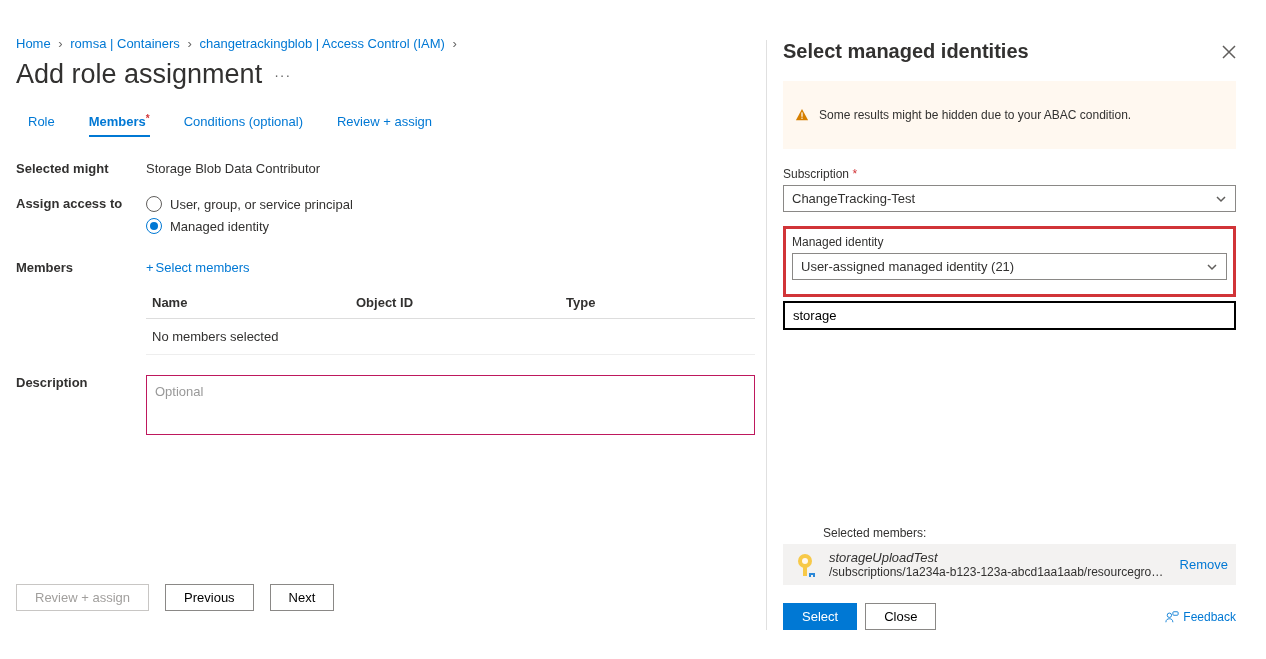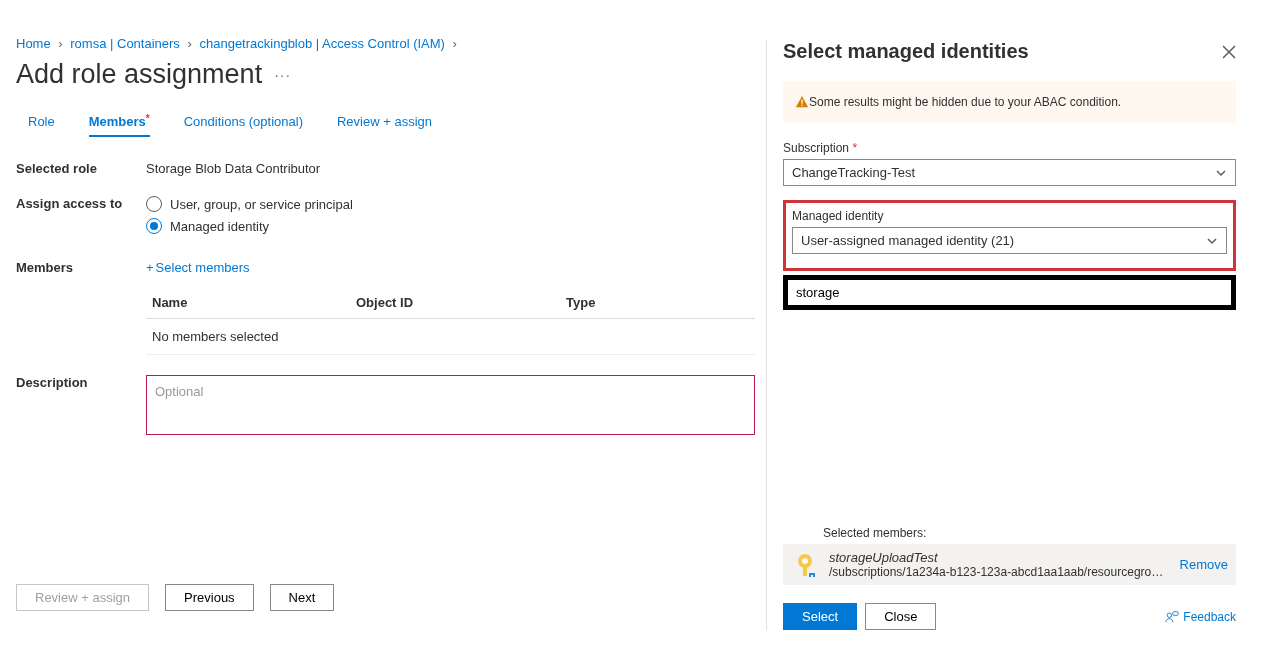--- a/index.html
+++ b/index.html
@@ -45,34 +45,34 @@
   .btn { border: 1px solid #8a8886; background: #fff; padding: 5px 18px; font-size: 13px; cursor: pointer; }
   .btn.disabled { color: #a19f9d; border-color: #c8c6c4; cursor: default; }
   .btn.primary { background: #0078d4; color: #fff; border-color: #0078d4; }
 
   
   .panel { position: absolute; right: 30px; top: 40px; width: 470px; height: 590px; border-left: 1px solid #e0e0e0; padding-left: 16px; background: #fff; display:flex; flex-direction:column;}
   .panel-header { display: flex; justify-content: space-between; align-items: center; margin-bottom: 18px; }
   .panel-title { font-size: 20px; font-weight: 600; }
   .close-x { width: 14px; height: 14px; cursor: pointer; color: #605e5c; }
 
-  .info-bar { background: #fff8f0; padding: 14px 12px; display: flex; align-items: center; font-size: 12px; color: #323130; margin-bottom: 18px; }
+  .info-bar { background: #fff8f0; padding: 27px 12px; display: flex; align-items: center; gap: 10px; font-size: 12px; color: #323130; margin-bottom: 18px; }
   .warn-tri { color: #d67f00; flex-shrink:0; }
 
   .field-label { font-size: 12px; color: #323130; margin-bottom: 4px; display: block; }
   .field-label .req2 { color: #d13438; }
   .select-box { width: 100%; border: 1px solid #8a8886; padding: 5px 8px; font-size: 13px; display: flex; justify-content: space-between; align-items: center; cursor: pointer; background:#fff;}
   .select-box .chev { color: #605e5c; }
   .field-group { margin-bottom: 14px; }
 
   .highlight-box { border: 3px solid #d13438; padding: 6px; margin-bottom: 4px;}
   .highlight-box .field-group { margin-bottom: 8px;}
   .hidden-label { font-size:12px; color:#323130; }
 
-  .search-box { width: 100%; border: 5px solid #000000; padding: 5px 8px; font-size: 13px; }
+  .search-box { width: 100%; border: 2px solid #000000; padding: 5px 8px; font-size: 13px; }
 
   .spacer { flex:1; }
 
   .selected-label { font-size: 12px; margin-bottom: 4px; margin-left: 40px; }
   .member-card { background: #f3f2f1; display: flex; align-items: center; gap: 10px; padding: 6px 8px; }
   .key-icon { width: 28px; height: 28px; display:flex; align-items:center; justify-content:center; flex-shrink:0;}
   .member-text { flex: 1; overflow: hidden; }
   .member-name { font-size: 13px; font-style: italic; }
   .member-path { font-size: 12px; color: #323130; white-space: nowrap; overflow: hidden; text-overflow: ellipsis; }
   .remove-link { color: #0078d4; font-size: 13px; cursor: pointer; }
@@ -103,21 +103,21 @@
   <div class="tabs">
     <div class="tab">Role</div>
     <div class="tab active">
       <span>Members</span><span class="req">*</span>
     </div>
     <div class="tab">Conditions (optional)</div>
     <div class="tab">Review + assign</div>
   </div>
 
   <div class="form-row">
-    <div class="form-label">Selected role</div>
+    <div class="form-label">Selected might</div>
     <div class="form-content">Storage Blob Data Contributor</div>
   </div>
 
   <div class="form-row">
     <div class="form-label">Assign access to</div>
     <div class="form-content">
       <div class="radio-row">
         <span class="radio"></span>
         <span>User, group, or service principal</span>
       </div>

